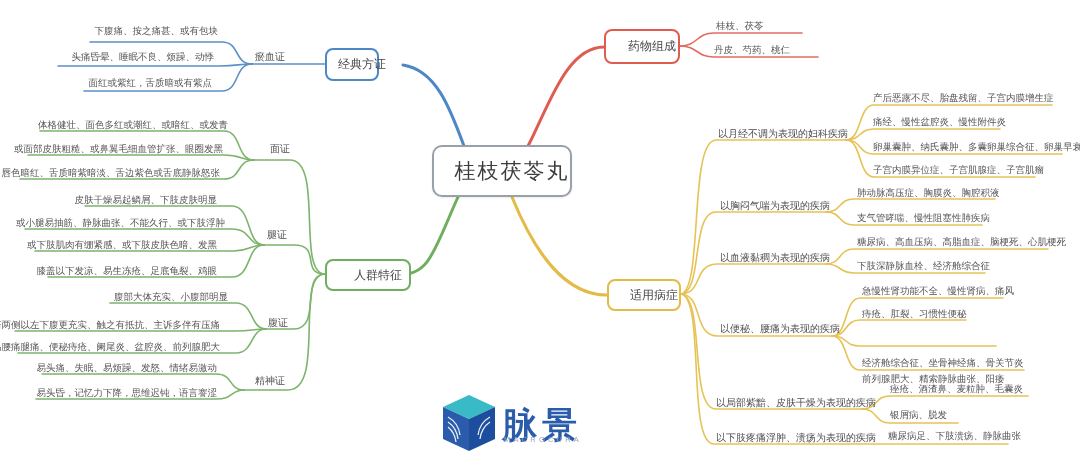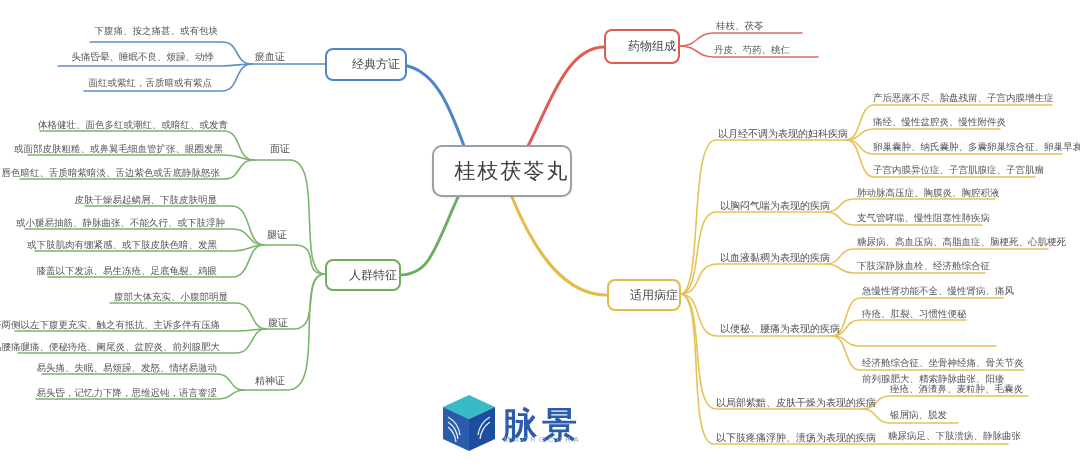--- a/index.html
+++ b/index.html
@@ -12,23 +12,23 @@
     position:absolute;background:#fff;border-radius:8px;z-index:3;
     display:flex;align-items:center;justify-content:center;
     color:#474747;box-sizing:border-box;white-space:nowrap;padding-left:20px;
   }
   .center-node{
     left:432px;top:145px;width:140px;height:52px;
     border:2px solid #98a1aa;border-radius:10px;
     font-size:21px;letter-spacing:2px;font-weight:500;color:#3d3d3d;
     box-shadow:0 1px 2px rgba(0,0,0,.08);
   }
-  .n-classic{left:325px;top:48px;width:82px;height:33px;border:2px solid #4e87c6;font-size:12px;}
+  .n-classic{left:325px;top:48px;width:54px;height:33px;border:2px solid #4e87c6;font-size:12px;}
   .n-comp{left:604px;top:29px;width:76px;height:35px;border:2px solid #df5c51;font-size:12px;}
-  .n-pop{left:325px;top:259px;width:76px;height:32px;border:2px solid #6fae5f;font-size:12px;}
+  .n-pop{left:325px;top:259px;width:86px;height:32px;border:2px solid #6fae5f;font-size:12px;}
   .n-ind{left:607px;top:279px;width:74px;height:32px;border:2px solid #e2bc47;font-size:12px;}
   .lbl{position:absolute;font-size:10px;color:#4d4d4d;white-space:nowrap;z-index:2;}
   .leaf{position:absolute;font-size:9.5px;color:#545454;white-space:nowrap;z-index:2;}
   .logo{position:absolute;left:443px;top:393px;width:200px;height:60px;z-index:2;}
   .logo-cube{position:absolute;left:0;top:2px;}
   .logo-name{position:absolute;left:59px;top:9px;font-size:35px;font-weight:bold;
     color:#2a5cab;letter-spacing:5px;}
   .logo-cap{position:absolute;left:61px;top:42px;font-size:7.5px;letter-spacing:3.2px;color:#94a7c4;}
 </style>
 </head>

